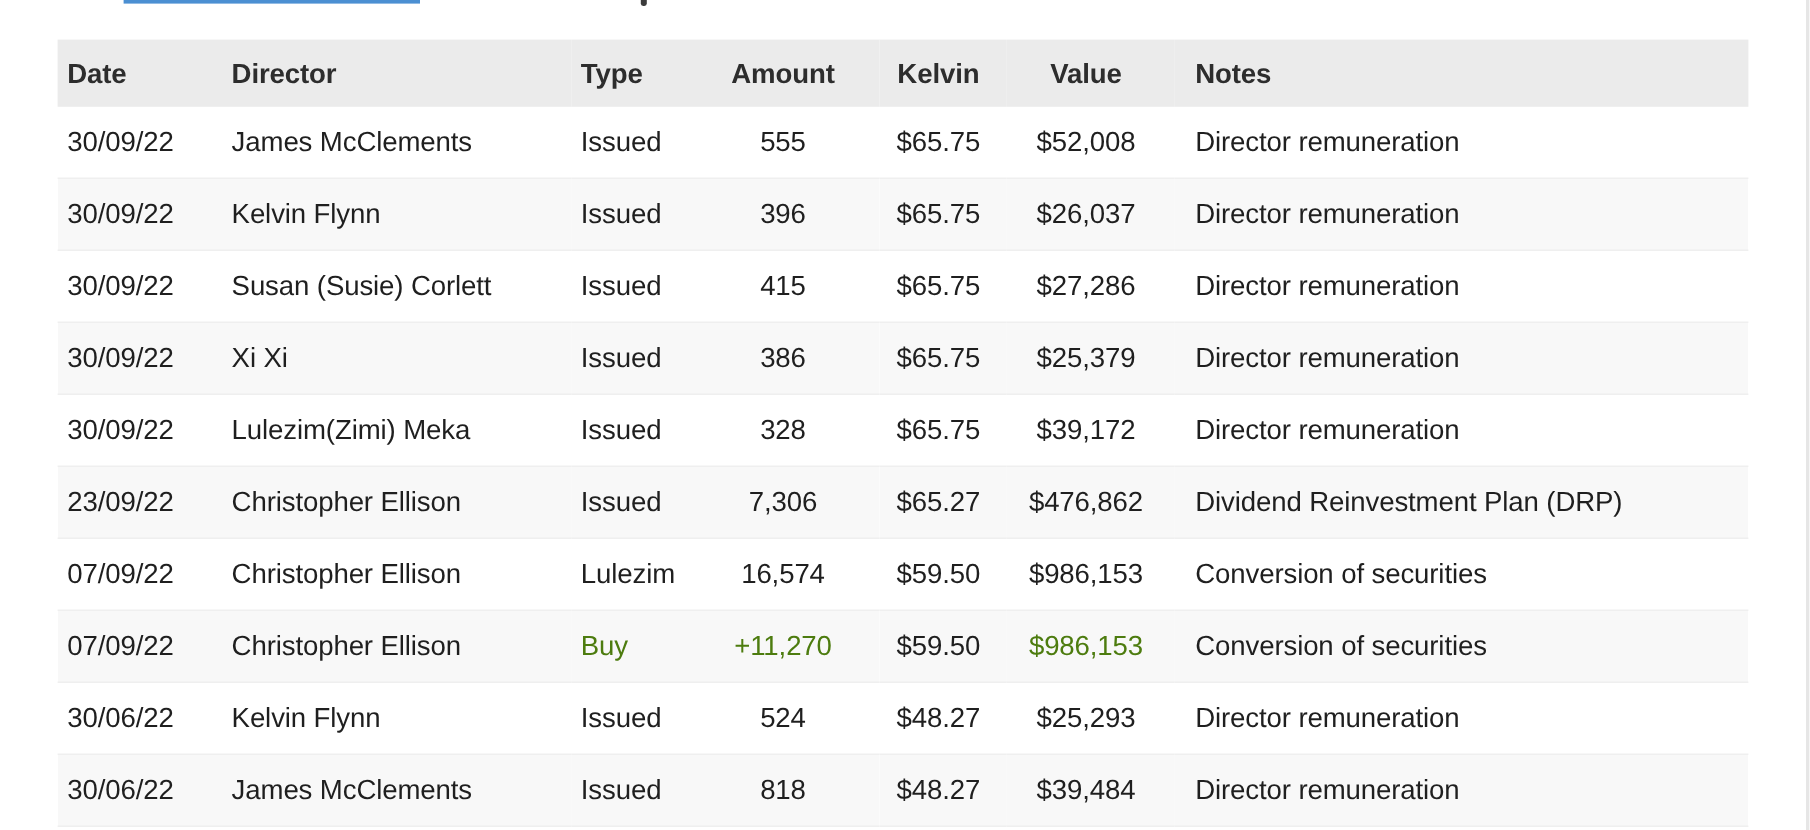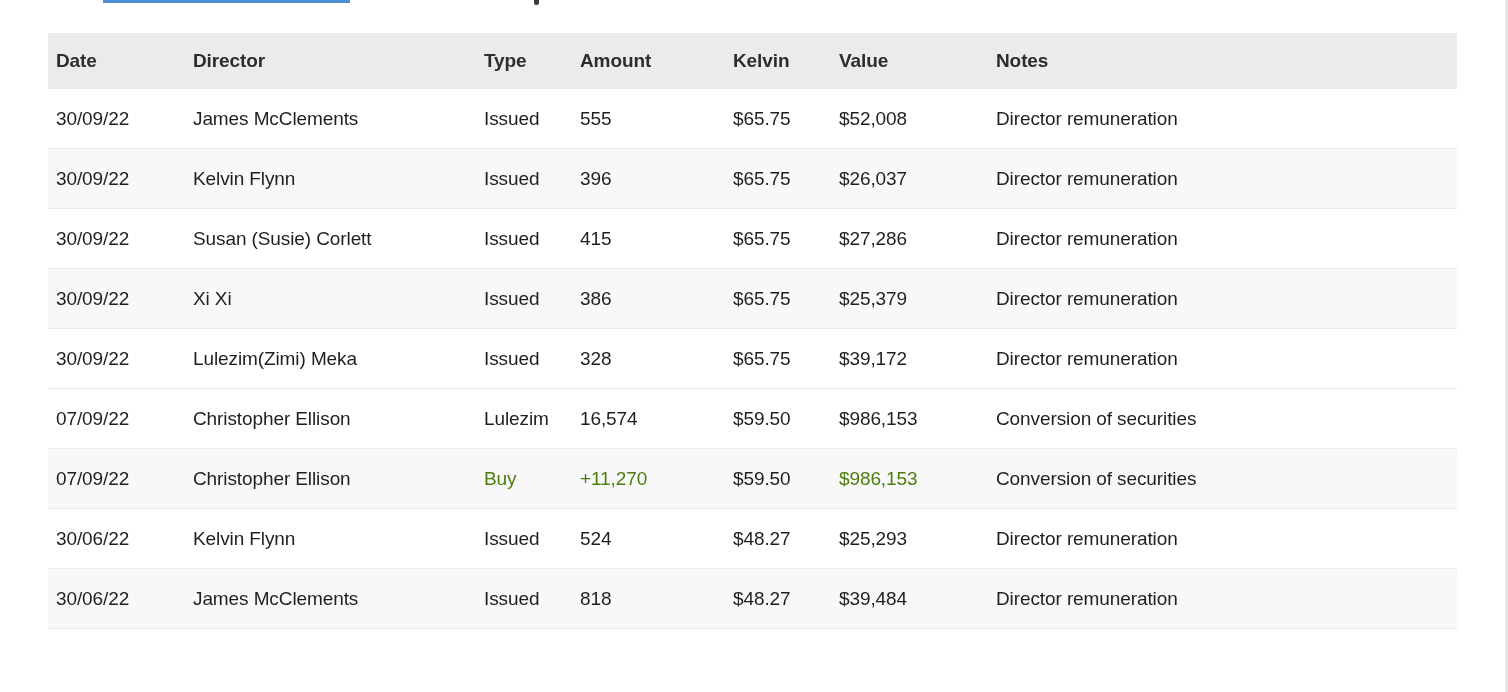--- a/index.html
+++ b/index.html
@@ -38,21 +38,21 @@
 
   .table-wrap {
     position: absolute;
     left: 48px; top: 33px;
     width: 1409px;
   }
   table {
     width: 100%;
     border-collapse: collapse;
     table-layout: fixed;
-    font-size: 19px;
+    font-size: 23px;
     letter-spacing: -0.1px;
     color: #1f1f1f;
   }
   col.c-date     { width: 137px; }
   col.c-director { width: 291px; }
   col.c-type     { width: 104px; }
   col.c-amount   { width: 153px; }
   col.c-price    { width: 106px; }
   col.c-value    { width: 140px; }
   col.c-notes    { width: 478px; }
@@ -72,21 +72,21 @@
     border-bottom: 1px solid #ececec;
     padding: 0;
     background: transparent;
     white-space: nowrap;
     overflow: hidden;
   }
   tbody tr.stripe td { background: #f8f8f8; }
 
   .pad-l  { padding-left: 8px;  }
   .pad-ln { padding-left: 17px; margin-top: 43px; }
-  .num    { text-align: left; padding-right: 8px; }
+  .num    { text-align: center; padding-right: 8px; }
   .pos    { color: #4d7c0f; margin-left: 22px; }
 </style>
 </head>
 <body>
 
 <div class="stage">
 
   <div class="top-underline"></div>
   <div class="descender-mark"></div>
   <div class="right-edge-line"></div>
@@ -152,20 +152,29 @@
           </tr>
           <tr>
             <td class="pad-l">30/09/22</td>
             <td class="pad-l">Lulezim(Zimi) Meka</td>
             <td class="pad-l">Issued</td>
             <td class="num">328</td>
             <td class="num">$65.75</td>
             <td class="num">$39,172</td>
             <td class="pad-ln">Director remuneration</td>
           </tr>
+          <tr class="stripe">
+            <td class="pad-l">23/09/22</td>
+            <td class="pad-l">Christopher Ellison</td>
+            <td class="pad-l">Issued</td>
+            <td class="num">7,306</td>
+            <td class="num">$65.27</td>
+            <td class="num">$476,862</td>
+            <td class="pad-ln">Dividend Reinvestment Plan (DRP)</td>
+          </tr>
           <tr>
             <td class="pad-l">07/09/22</td>
             <td class="pad-l">Christopher Ellison</td>
             <td class="pad-l">Lulezim</td>
             <td class="num">16,574</td>
             <td class="num">$59.50</td>
             <td class="num">$986,153</td>
             <td class="pad-ln">Conversion of securities</td>
           </tr>
           <tr class="stripe">

